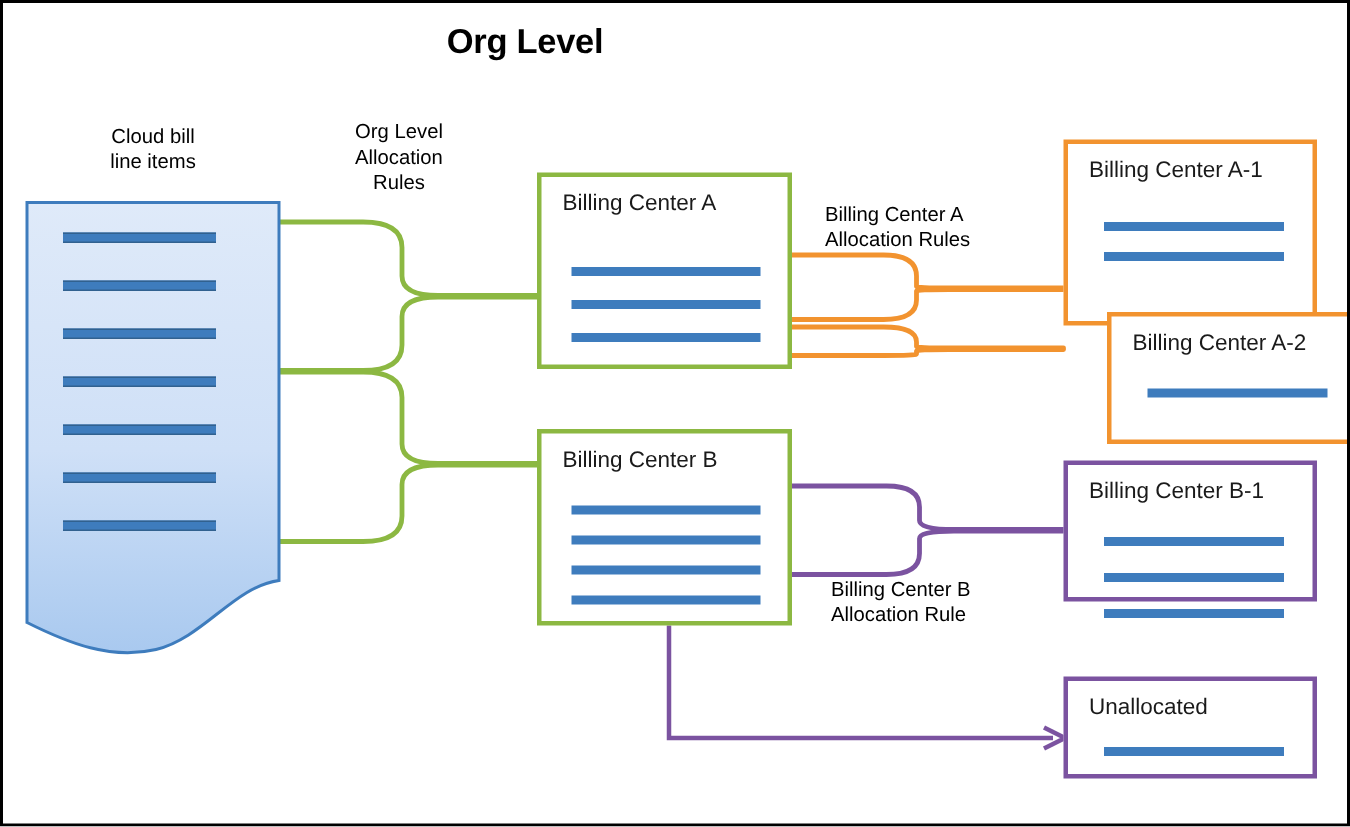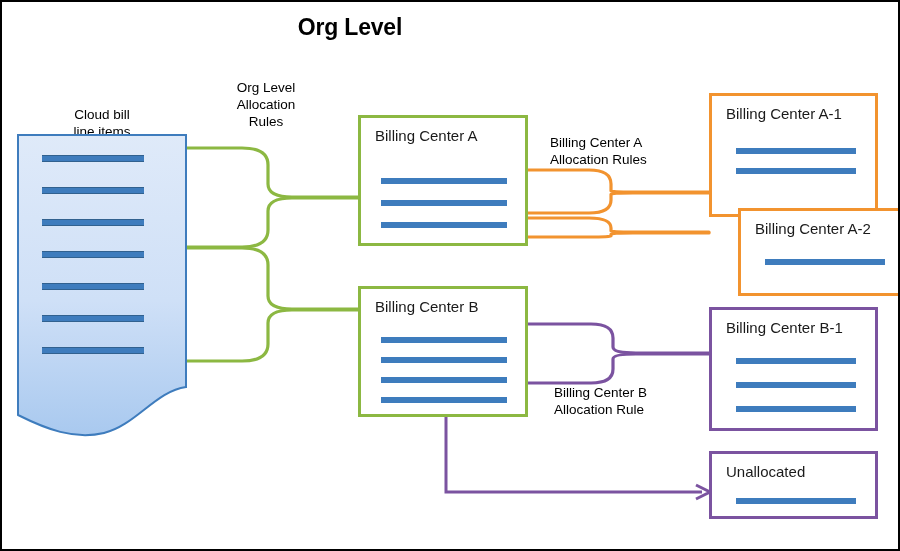--- a/index.html
+++ b/index.html
@@ -47,21 +47,21 @@
     position: absolute;
     font-size: 13.5px;
     line-height: 17px;
     color: #000000;
     text-align: center;
     white-space: pre-line;
   }
   #note-org-rules { left: 200px; top: 77px; width: 128px; }
   #note-bca-rules { left: 548px; top: 132px; width: 140px; text-align: left; }
   #note-bcb-rules { left: 552px; top: 382px; width: 140px; text-align: left; }
-  #note-cloudbill { left: 40px; top: 104px; width: 120px; }
+  #note-cloudbill { left: 40px; top: 80px; width: 120px; }
 
   
   #cloudbill {
     position: absolute;
     left: 14px;
     top: 131px;
     width: 172px;
     height: 305px;
   }
   #cloudbill .lines {
@@ -96,21 +96,21 @@
   .box .bar { background: #3e7cbd; border: none; height: 6px; }
 
   .box.lvl1 { border: 3px solid #8cb842; }
   .box.orange { border: 3px solid #f2932f; }
   .box.purple { border: 3px solid #7b53a0; }
 
   #bc-a  { left: 356px; top: 113px; width: 170px; height: 131px; }
   #bc-b  { left: 356px; top: 284px; width: 170px; height: 131px; }
   #bc-a1 { left: 707px; top: 91px;  width: 169px; height: 124px;  }
   #bc-a2 { left: 736px; top: 206px; width: 169px; height: 88px;  }
-  #bc-b1 { left: 707px; top: 305px; width: 169px; height: 124px; }
+  #bc-b1 { left: 707px; top: 305px; width: 169px; height: 94px; }
   #bc-un { left: 707px; top: 449px; width: 169px; height: 68px;  }
 </style>
 </head>
 <body>
 
 <div id="canvas">
 
   <div class="col-title" id="title-org">Org Level</div>
 
   <svg id="wires" viewBox="0 0 900 551" xmlns="http://www.w3.org/2000/svg">

